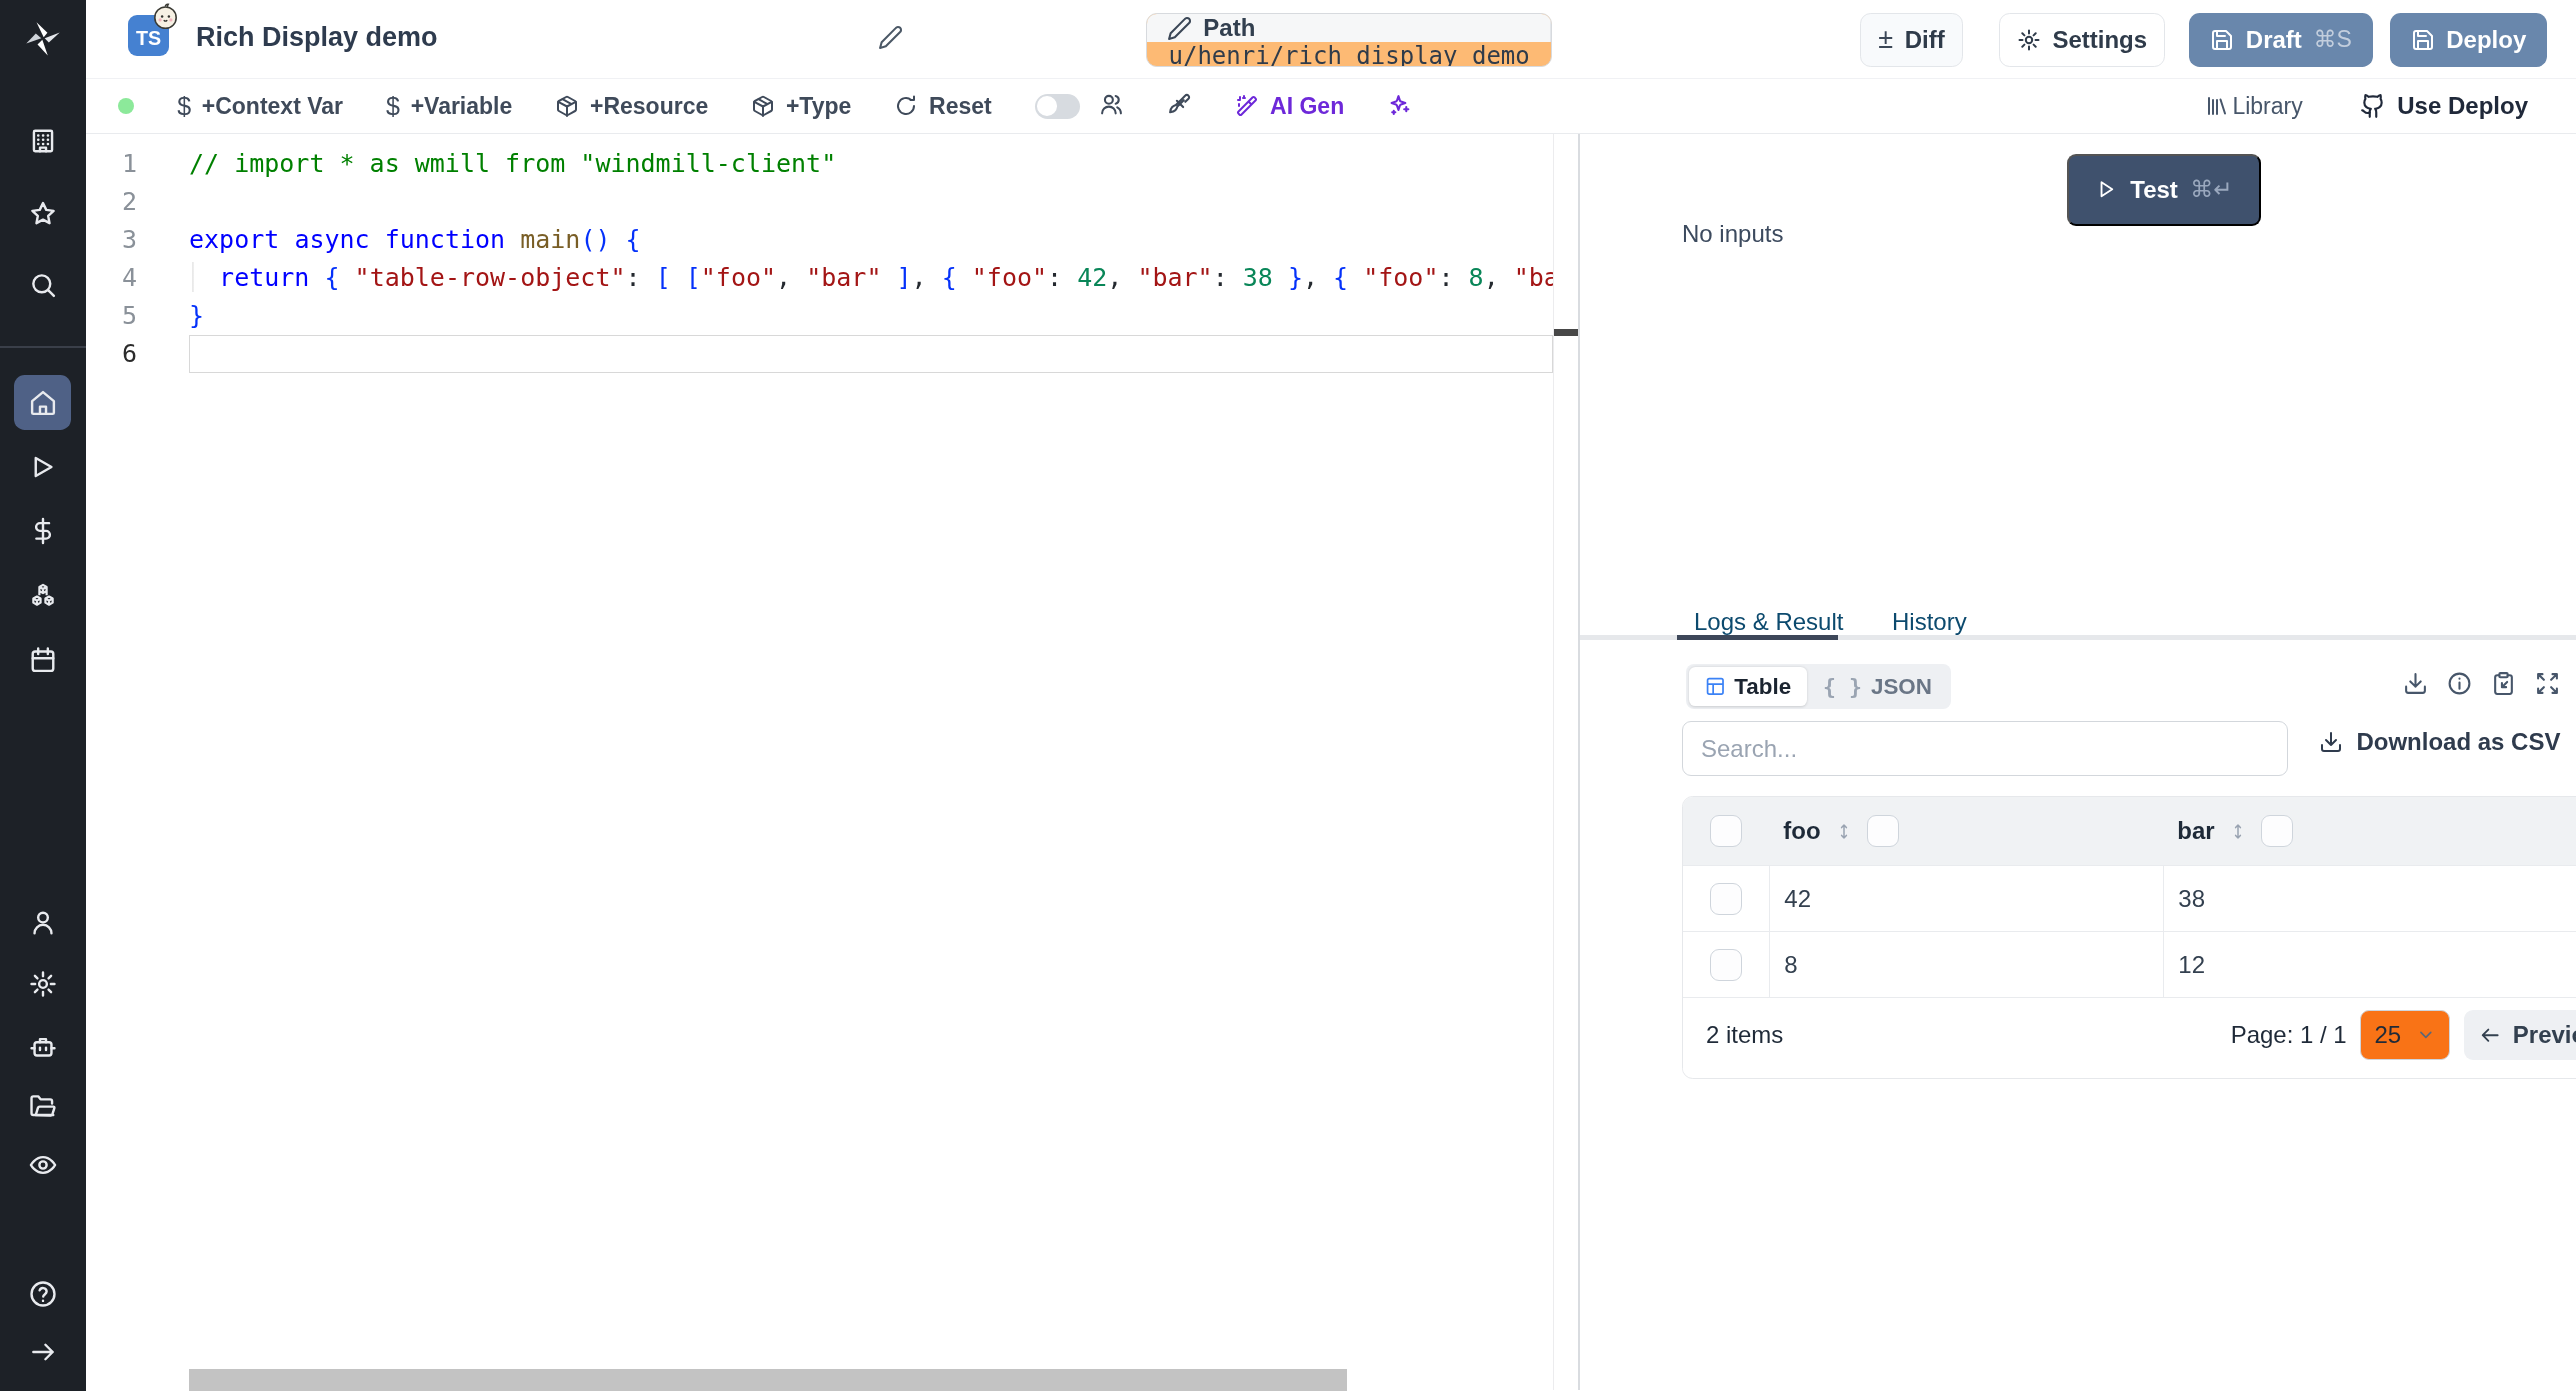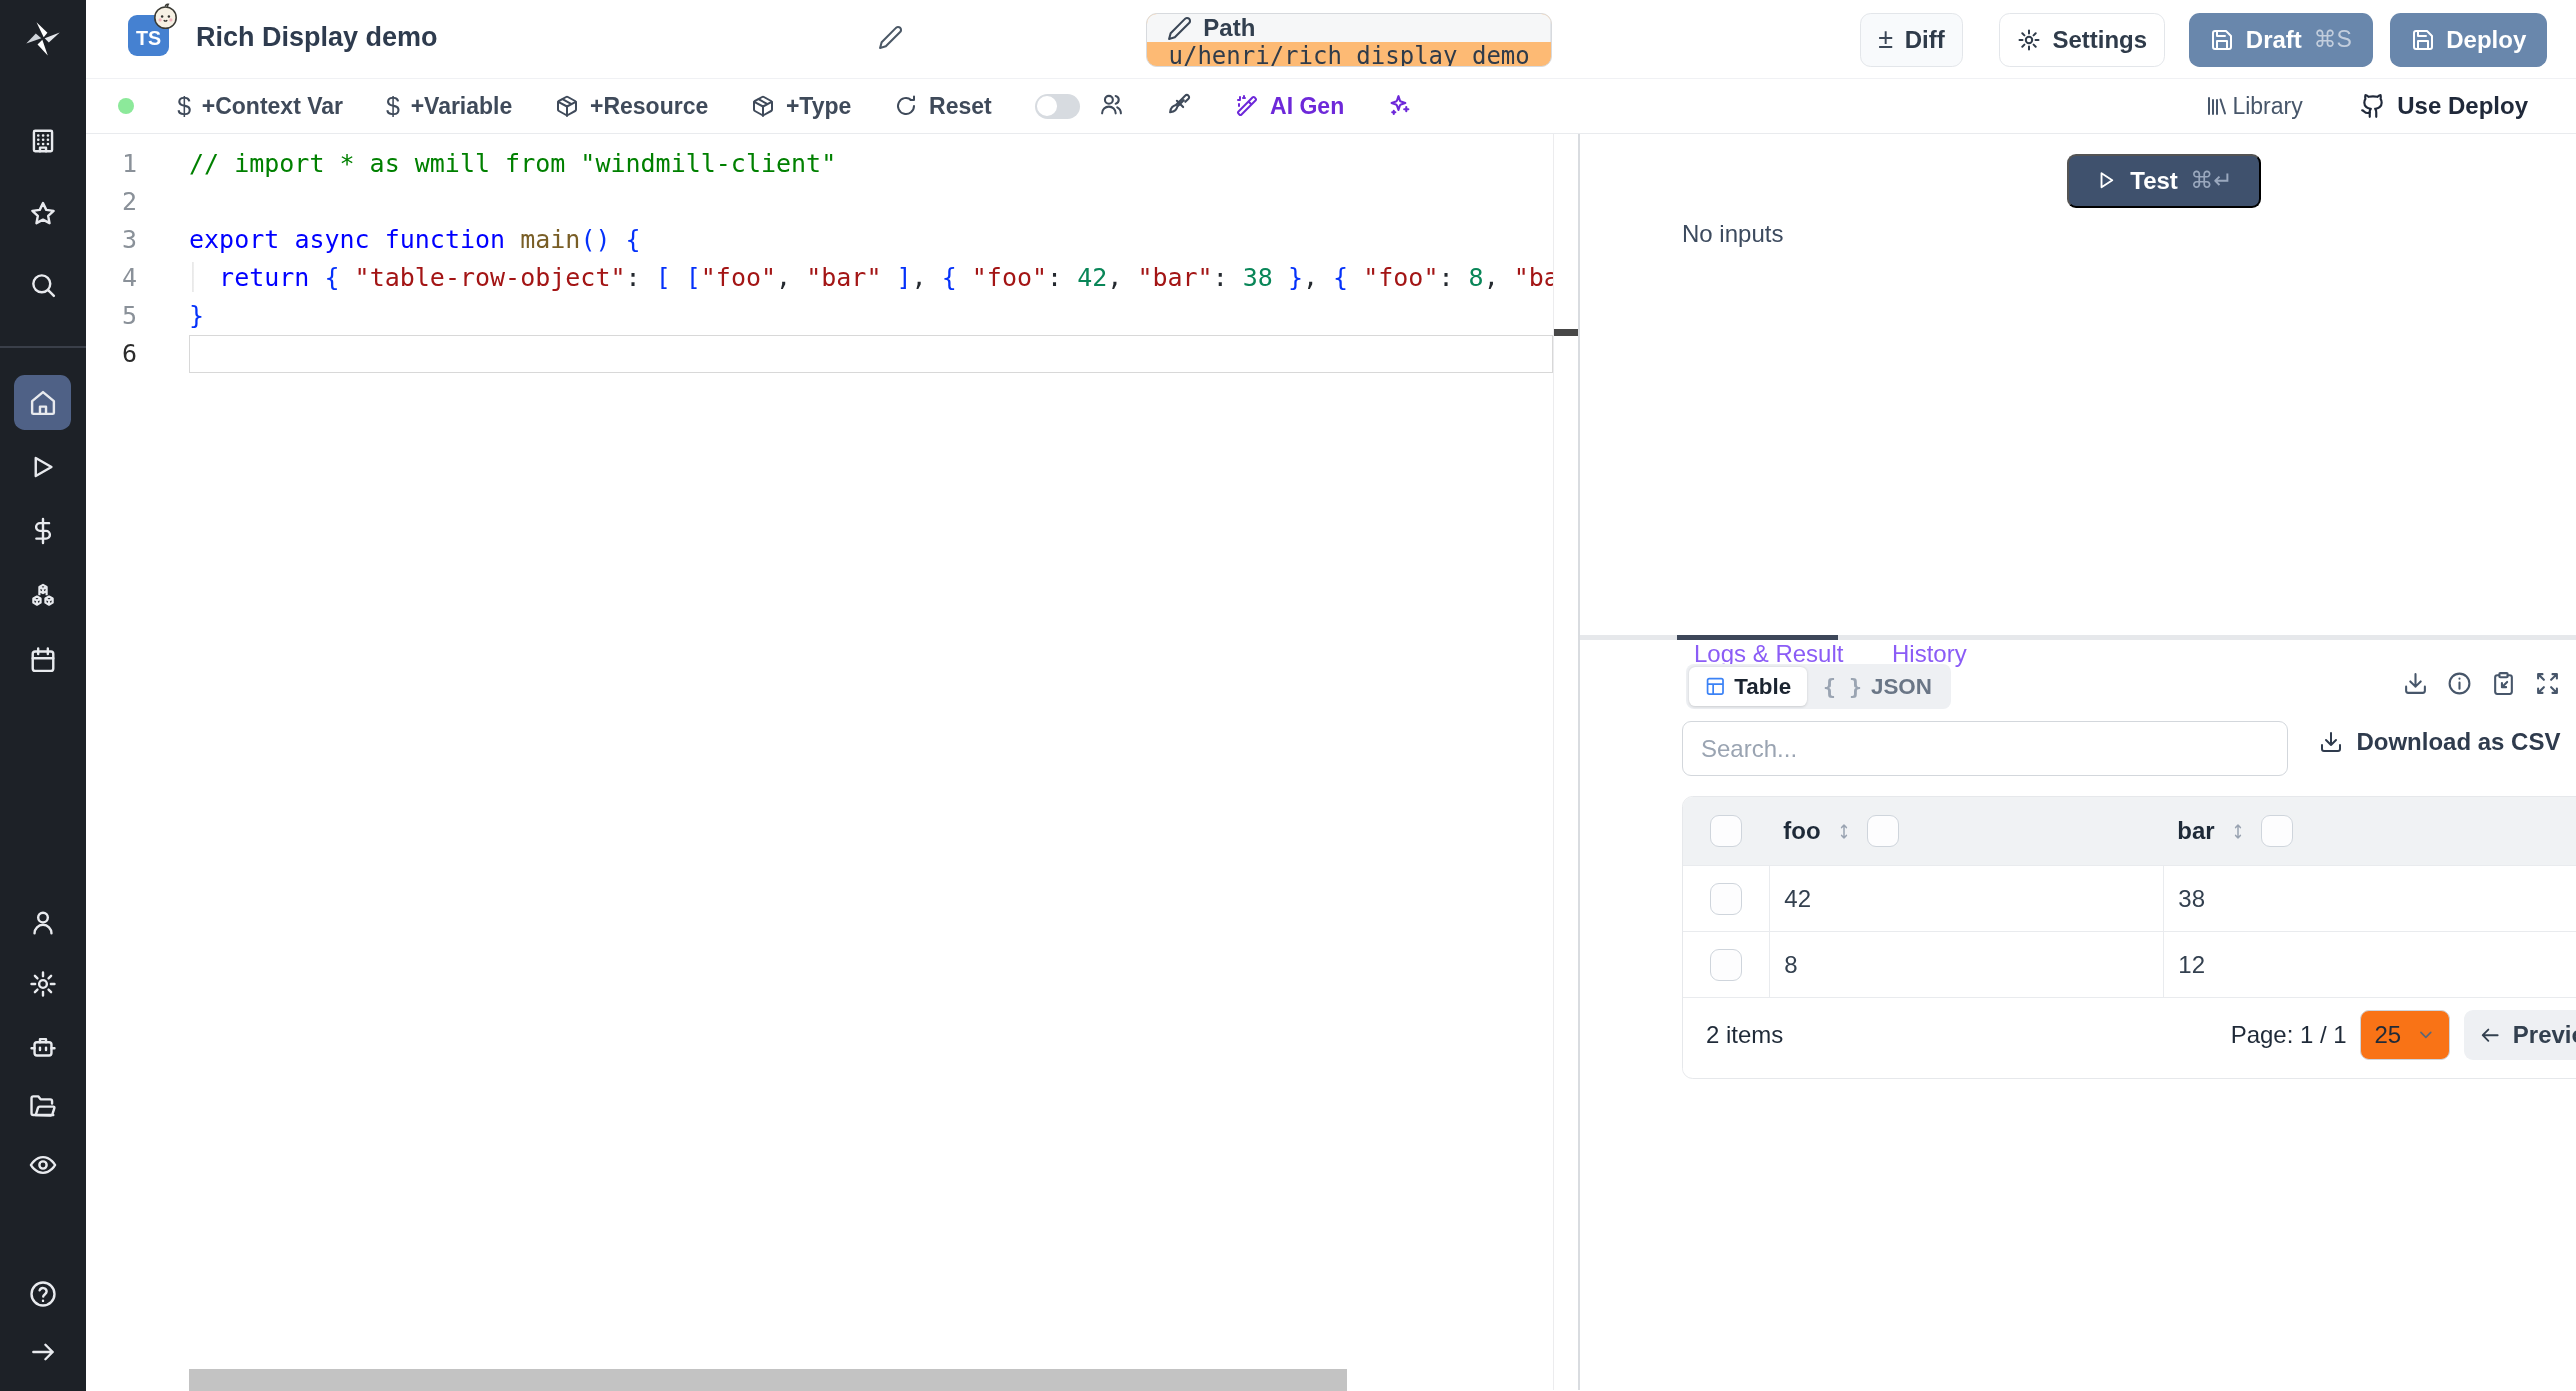--- a/index.html
+++ b/index.html
@@ -69,26 +69,26 @@
   .code-line.indent { background:linear-gradient(#e9e9e9,#e9e9e9) 2.7px 3.6px / 1.8px 30px no-repeat; }
   .tk-cm{color:#008000} .tk-kw{color:#0000ff} .tk-str{color:#a31515}
   .tk-num{color:#098658} .tk-fn{color:#795e26} .tk-br{color:#0431fa} .tk-pl{color:#24292f}
   .vscroll { position:absolute; left:1467px; top:0; width:25px; height:1256px; border-left:1.8px solid #ececee; }
   .vscroll .mark { position:absolute; left:0; top:195px; width:25px; height:7.2px; background:#474747; }
   .hscroll { position:absolute; left:103px; top:1235px; width:1158px; height:22.4px; background:#c3c3c3; }
   .panel-divider { position:absolute; left:1492px; top:0; width:1.8px; height:1256px; background:#d9dce0; }
 
   
   .rightpanel { position:absolute; left:1494px; top:0; width:996px; height:1256px; background:#fff; }
-  .test-btn { position:absolute; left:487px; top:19.7px; width:194px; height:54px; background:#3f516d; border-radius:9px; display:flex; align-items:center; justify-content:center; gap:12.5px; cursor:pointer; }
+  .test-btn { position:absolute; left:487px; top:19.7px; width:194px; height:72px; background:#3f516d; border-radius:9px; display:flex; align-items:center; justify-content:center; gap:12.5px; cursor:pointer; }
   .test-btn svg { width:22.4px; height:22.4px; color:#fff; }
   .test-label { color:#fff; font-size:24px; font-weight:700; }
   .test-kbd { color:#9aa8be; font-size:23px; }
   .no-inputs { position:absolute; left:102px; top:86px; font-size:24px; color:#3c4a5e; }
-  .tab { position:absolute; top:474px; font-size:24px; color:#8b5cf6; cursor:pointer;margin-top:32px; }
+  .tab { position:absolute; top:474px; font-size:24px; color:#0c4a6e; cursor:pointer; }
   .tab-underline-gray { position:absolute; left:0; right:0; top:501px; height:4.5px; background:#e6e8eb; }
   .tab-underline-dark { position:absolute; left:97px; top:501px; width:161px; height:4.5px; background:#3d4759; }
 
   .seg { position:absolute; left:106px; top:530px; height:45px; background:#eef0f3; border-radius:8px; display:flex; align-items:center; padding:2.7px; }
   .seg-item { height:39px; display:flex; align-items:center; gap:9px; padding:0 16px; border-radius:6.3px; cursor:pointer; }
   .seg-item.active { background:#fff; box-shadow:0 0.9px 2.7px rgba(0,0,0,.15); }
   .seg-item.active .seg-label { color:#1b2430; }
   .seg-label { font-size:22.4px; font-weight:700; color:#6a7686; }
   .seg-item svg { width:20.6px; height:20.6px; color:#3b82f6; }
   .brace-ic { font-size:21.5px; font-weight:700; color:#9aa4b2; font-family:"DejaVu Sans Mono",monospace; }

